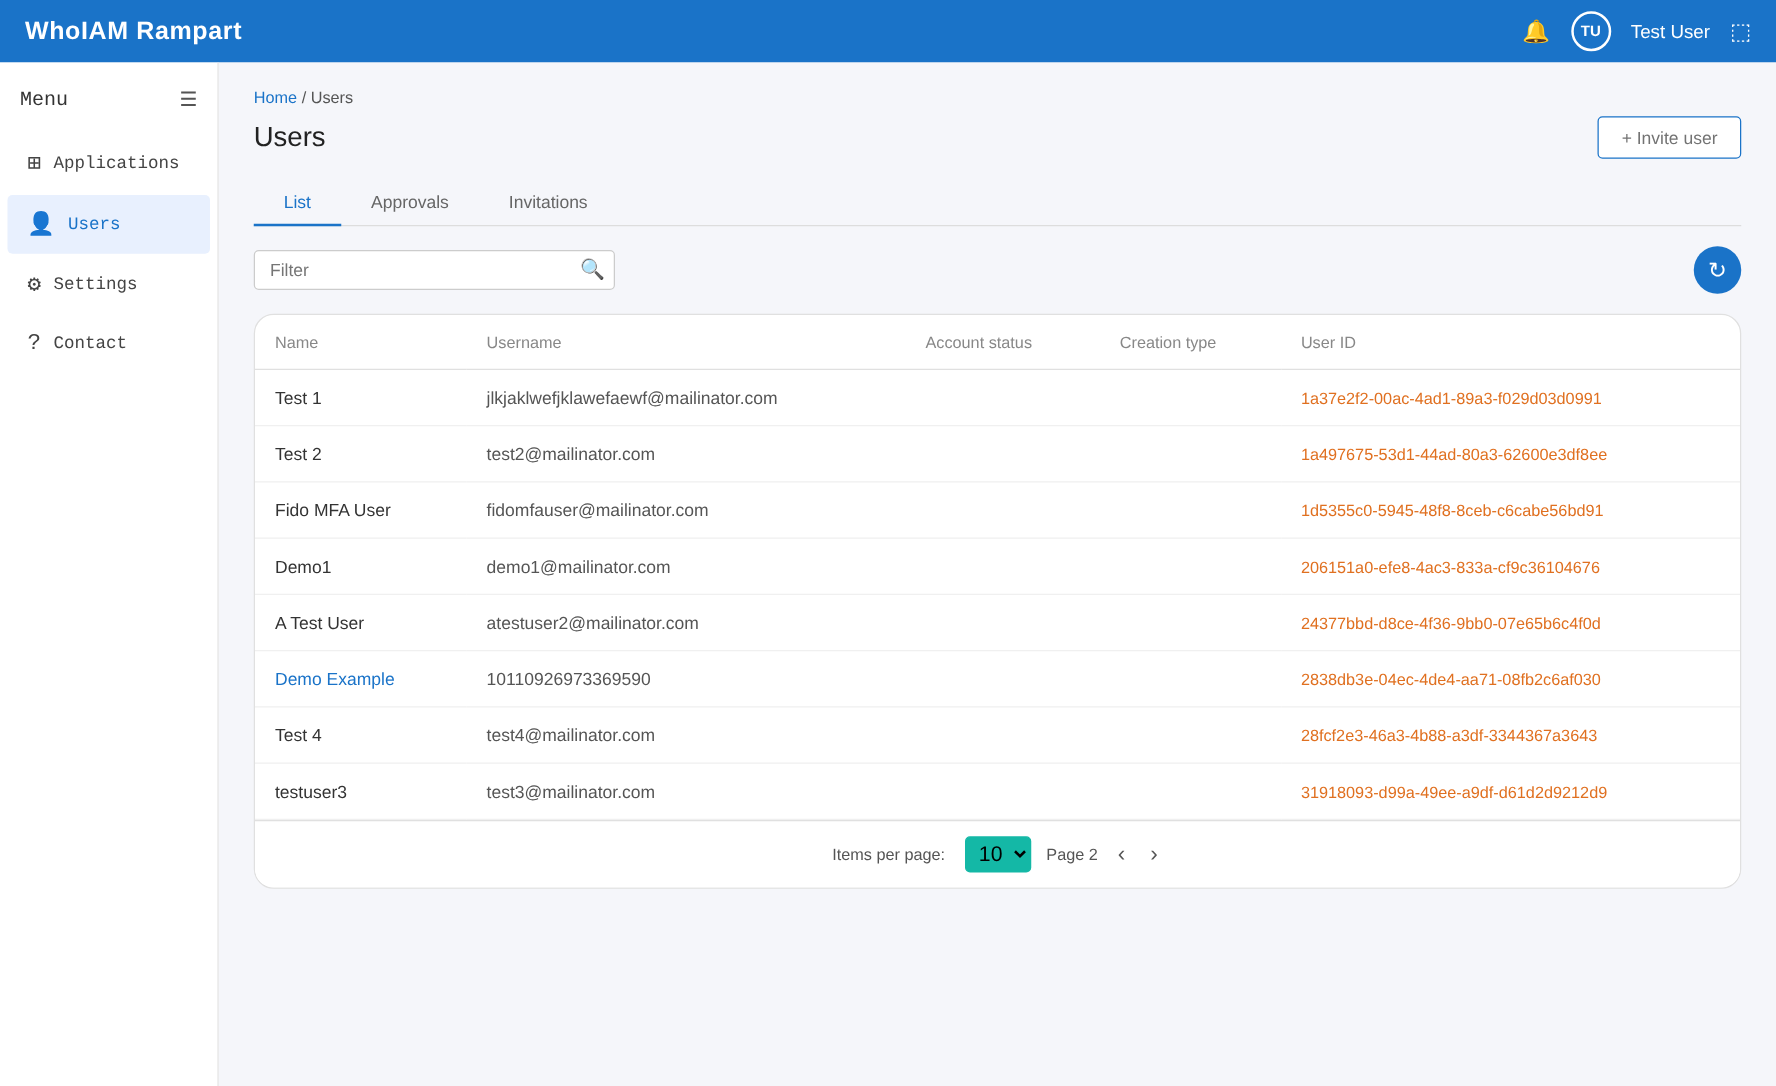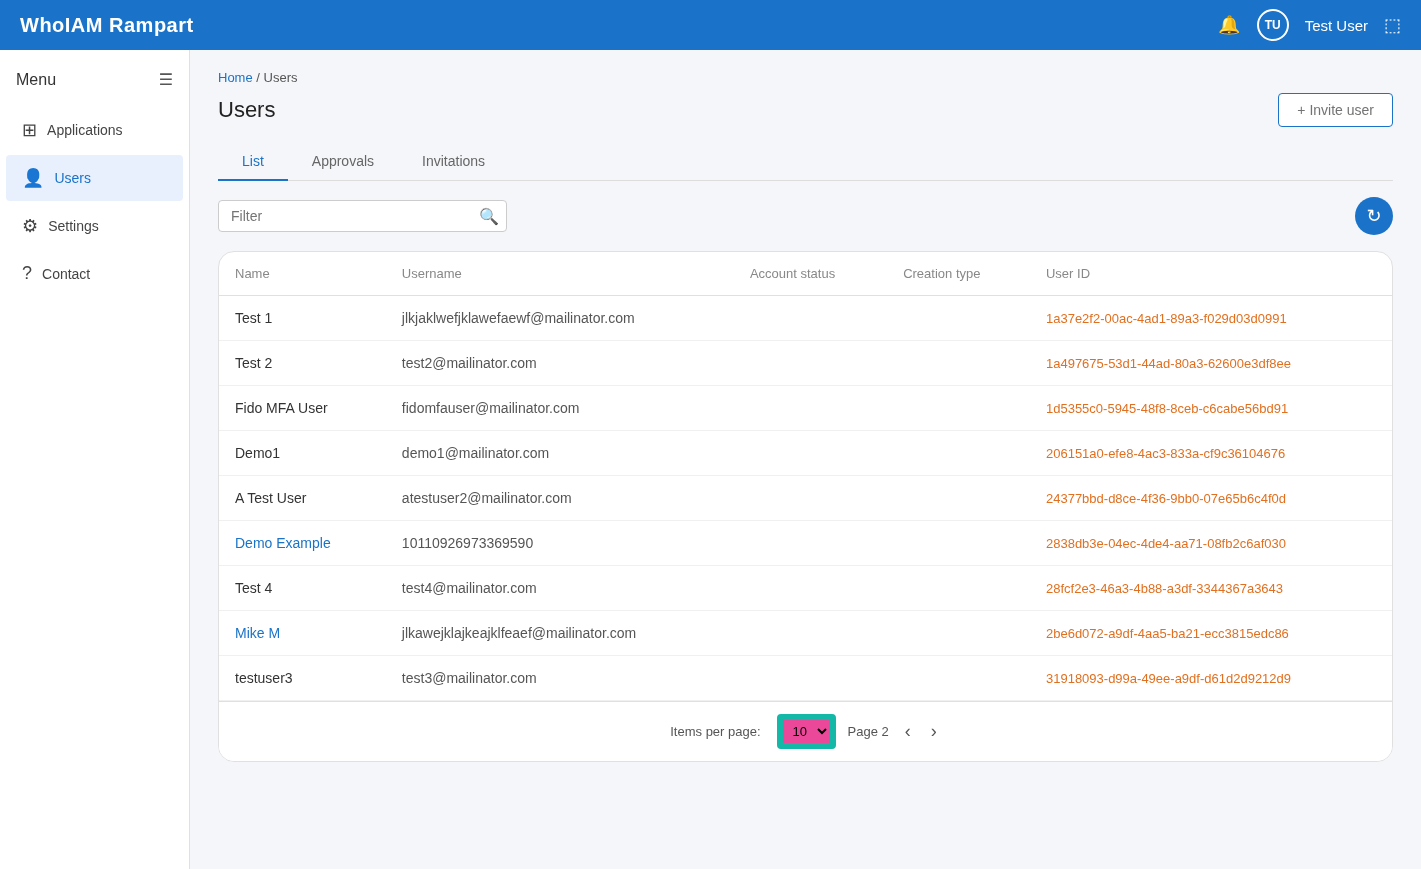--- a/index.html
+++ b/index.html
@@ -34,25 +34,26 @@
       background: #1a73c8;
     }
     .header-username { font-size: 15px; }
     .bell-icon, .logout-icon { font-size: 18px; cursor: pointer; }
 
     
     .layout { display: flex; height: calc(100vh - 50px); }
 
     
     .sidebar {
-      width: 190px;
+      width: 175px;
       background: white;
       border-right: 1px solid #e0e0e0;
       padding-top: 10px;
       flex-shrink: 0;
+      font-family: Liberation Mono, monospace;
     }
     .menu-header {
       display: flex; align-items: center; justify-content: space-between;
       padding: 10px 16px 16px;
       font-size: 16px; font-weight: 500;
     }
     .menu-icon { cursor: pointer; font-size: 16px; color: #555; }
     .sidebar-item {
       display: flex; align-items: center;
       padding: 12px 16px;
@@ -176,23 +177,23 @@
     .pagination {
       display: flex; align-items: center; justify-content: center;
       padding: 12px 16px;
       font-size: 13px; color: #555;
       gap: 12px;
       border-top: 1px solid #e0e0e0;
       background: white;
     }
     .pagination .items-label { margin-right: 4px; }
     .pagination .page-size-select {
-      border: 6px solid #14b8a6; border-radius: 4px;
-      padding: 3px 6px; font-size: 13px;
-      background: #ec4899; cursor: pointer;
+      border: 1px solid #14b8a6; border-radius: 4px;
+      padding: 3px 6px; font-size: 17px;
+      background: #14b8a6; cursor: pointer;
     }
     .page-nav-btn {
       background: none; border: none; cursor: pointer;
       font-size: 18px; color: #555; padding: 2px 4px;
     }
     .page-info { font-size: 13px; color: #555; }
   </style>
 </head>
 <body>
 
@@ -314,27 +315,20 @@
       <td class="td-userid">2838db3e-04ec-4de4-aa71-08fb2c6af030</td>
     </tr>
             <tr>
       <td class="td-name">Test 4</td>
       <td class="td-username">test4@mailinator.com</td>
       <td></td>
       <td></td>
       <td class="td-userid">28fcf2e3-46a3-4b88-a3df-3344367a3643</td>
     </tr>
             <tr>
-      <td class="td-name link-style">Mike M</td>
-      <td class="td-username">jlkawejklajkeajklfeaef@mailinator.com</td>
-      <td></td>
-      <td></td>
-      <td class="td-userid">2be6d072-a9df-4aa5-ba21-ecc3815edc86</td>
-    </tr>
-            <tr>
       <td class="td-name">testuser3</td>
       <td class="td-username">test3@mailinator.com</td>
       <td></td>
       <td></td>
       <td class="td-userid">31918093-d99a-49ee-a9df-d61d2d9212d9</td>
     </tr>
           </tbody>
       </table>
 
       <div class="pagination">

